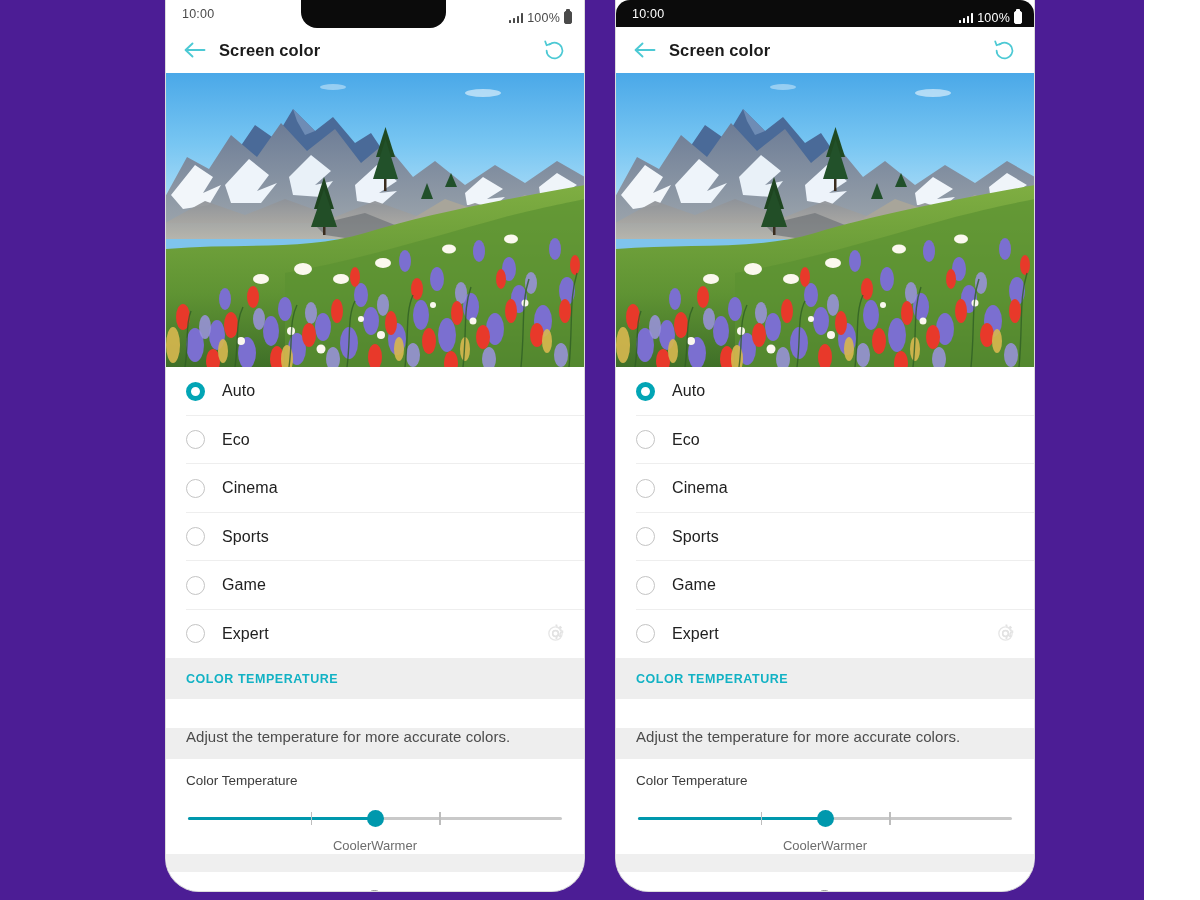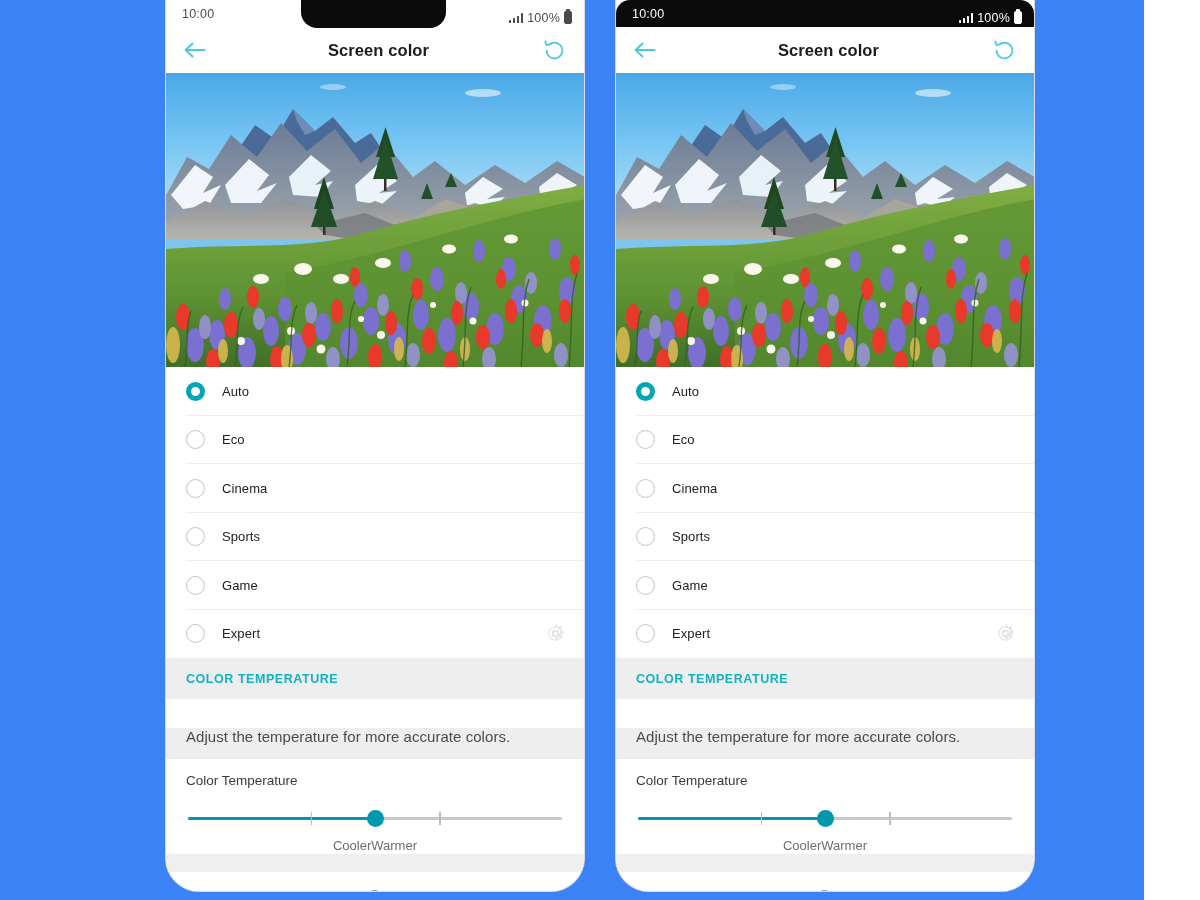--- a/index.html
+++ b/index.html
@@ -7,21 +7,21 @@
   html, body {
     width: 1200px; height: 900px;
     background: #ffffff;
     font-family: "Liberation Sans", sans-serif;
     overflow: hidden;
   }
 
   #stage {
     position: relative;
     width: 1144px; height: 900px;
-    background: #3b82f6;
+    background: #4c1d95;
   }
 
   
   .phone {
     position: absolute;
     background: #ffffff;
     overflow: hidden;
   }
   #phone-left {
     left: 165px; top: 0px;
@@ -114,21 +114,20 @@
     flex: 0 0 auto;
   }
   .appbar-title {
     font-size: 16.5px;
     font-weight: bold;
     color: #1b1b1b;
     margin-left: 9px;
     flex: 1 1 auto;
     letter-spacing: .1px;
     white-space: nowrap;
-    text-align: center;
   }
   .reset-btn {
     width: 32px; height: 32px;
     display: flex; align-items: center; justify-content: center;
     flex: 0 0 auto;
   }
 
   
   .preview {
     position: relative;
@@ -163,21 +162,21 @@
     position: relative;
     background: #fff;
   }
   .radio-row.selected .radio-outer {
     border: 5.3px solid #02a5b5;
     width: 19px; height: 19px;
     background: #ffffff;
   }
   .radio-label {
     margin-left: 17px;
-    font-size: 13px;
+    font-size: 16px;
     color: #212121;
     letter-spacing: .1px;
   }
   .row-gear {
     position: absolute;
     right: 18px; top: 50%;
     transform: translateY(-50%);
     width: 22px; height: 22px;
     display: flex; align-items: center; justify-content: center;
   }

